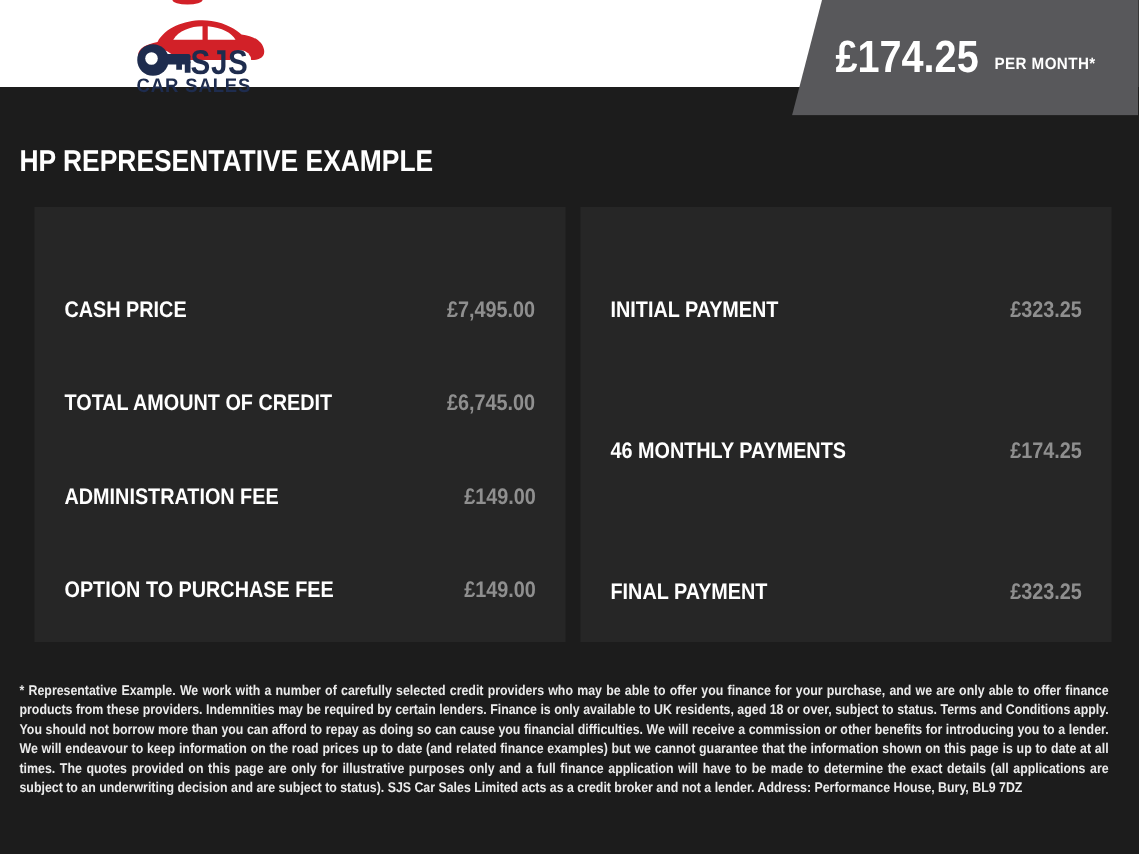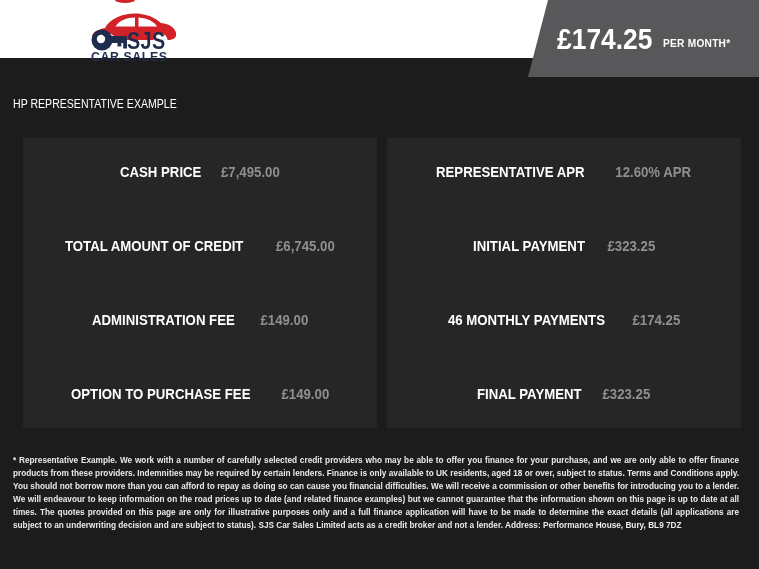--- a/index.html
+++ b/index.html
@@ -58,38 +58,39 @@
   .period {
     font-size: 11px; font-weight: bold; color: #ffffff;
     margin-left: 10px; margin-top: 9px;
     display: inline-block; transform: scaleX(0.92); transform-origin: left center;
     white-space: nowrap; letter-spacing: 0.3px;
   }
   
   .title {
     position: absolute;
     left: 13px; top: 97px;
-    font-size: 12px; font-weight: normal; color: #ffffff;
+    font-size: 20px; font-weight: bold; color: #ffffff;
     white-space: nowrap;
   }
   .title span { display: inline-block; transform: scaleX(0.88); transform-origin: left center; }
   
   .panel {
     position: absolute;
     top: 138px;
     width: 354px; height: 290px;
     background: #262626;
     padding: 23px 20px 24px 20px;
     display: flex; flex-direction: column; justify-content: space-between;
   }
   .panel-left  { left: 23px; }
   .panel-right { left: 387px; }
   .row {
-    display: flex; justify-content: center; align-items: center;
+    display: flex; justify-content: space-between; align-items: center;
     height: 20px;
+    margin-top: 35px;
   }
   .lbl {
     font-size: 15px; font-weight: bold; color: #ffffff;
     display: inline-block; transform: scaleX(0.88); transform-origin: left center;
     white-space: nowrap;
   }
   .val {
     font-size: 15px; font-weight: bold; color: #8f8f8f;
     display: inline-block; transform: scaleX(0.88); transform-origin: right center;
     white-space: nowrap;
@@ -161,24 +162,20 @@
       <span class="val">£149.00</span>
     </div>
     <div class="row">
       <span class="lbl">OPTION TO PURCHASE FEE</span>
       <span class="val">£149.00</span>
     </div>
   </section>
 
   <section class="panel panel-right">
     <div class="row">
-      <span class="lbl">REPRESENTATIVE APR</span>
-      <span class="val">12.60% APR</span>
-    </div>
-    <div class="row">
       <span class="lbl">INITIAL PAYMENT</span>
       <span class="val">£323.25</span>
     </div>
     <div class="row">
       <span class="lbl">46 MONTHLY PAYMENTS</span>
       <span class="val">£174.25</span>
     </div>
     <div class="row">
       <span class="lbl">FINAL PAYMENT</span>
       <span class="val">£323.25</span>

